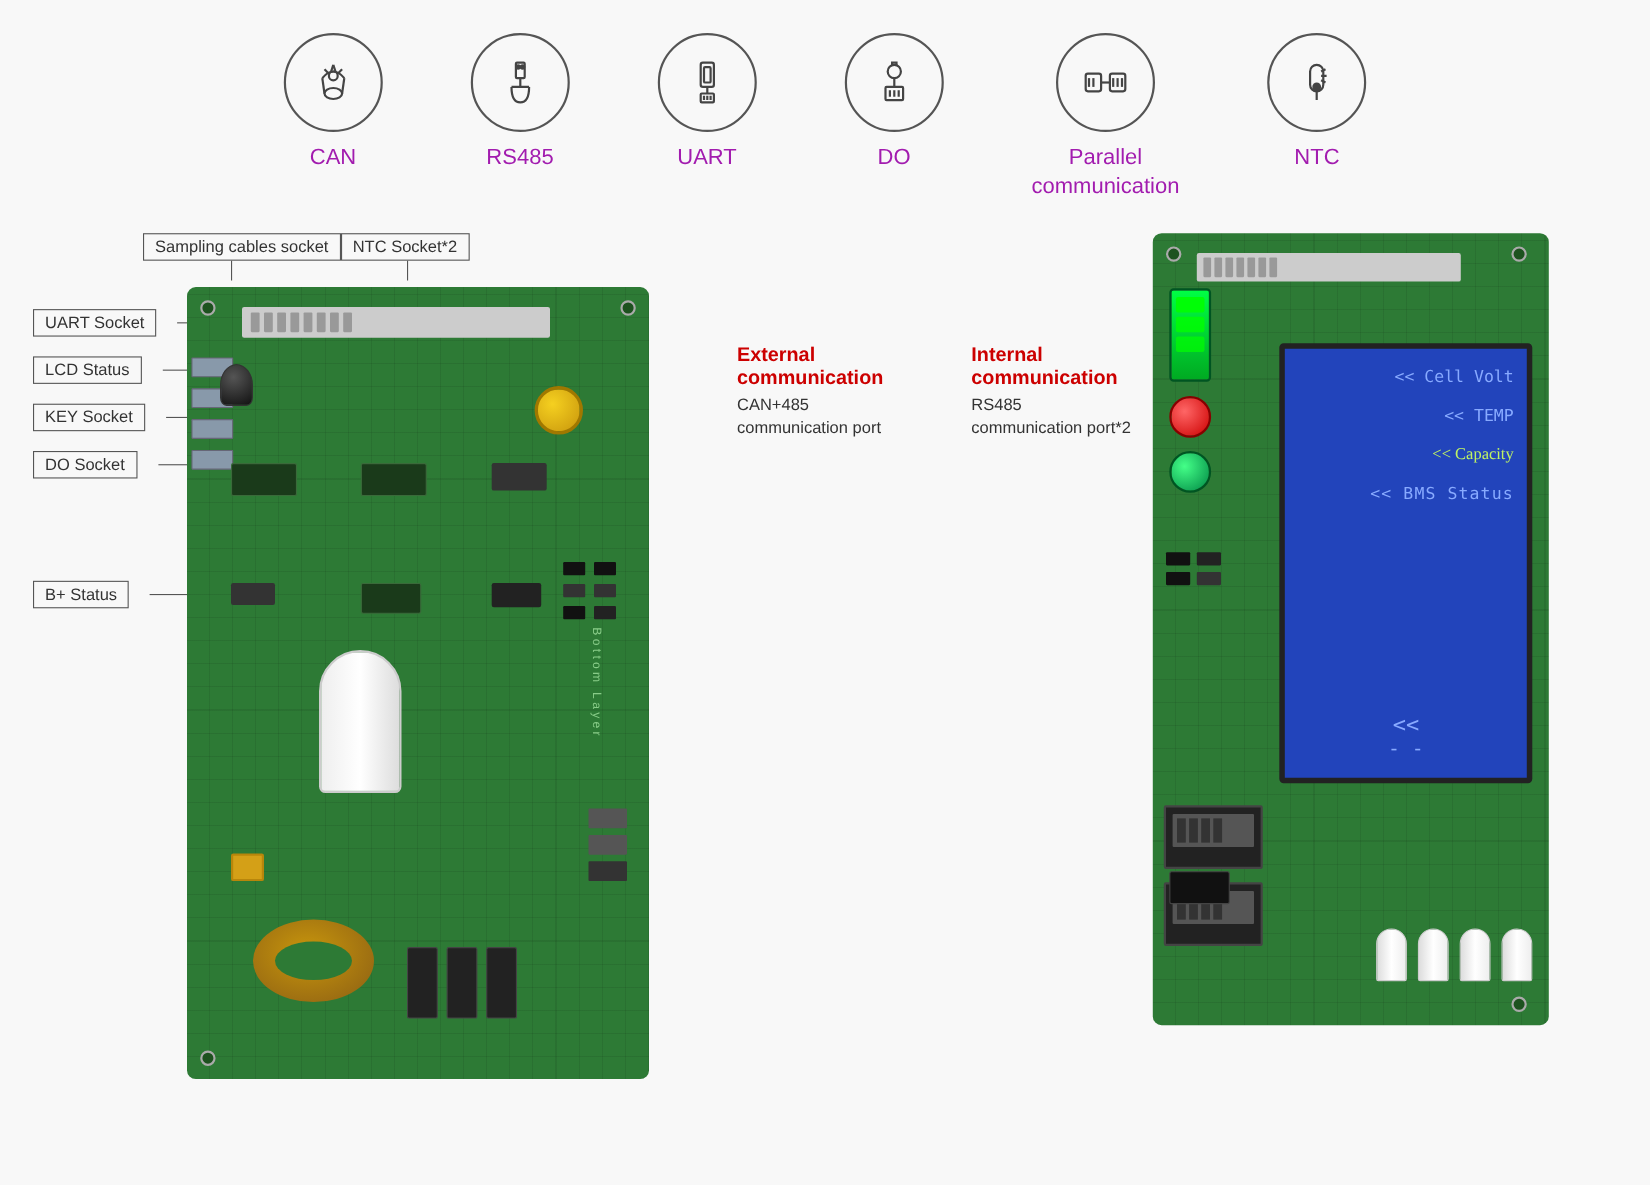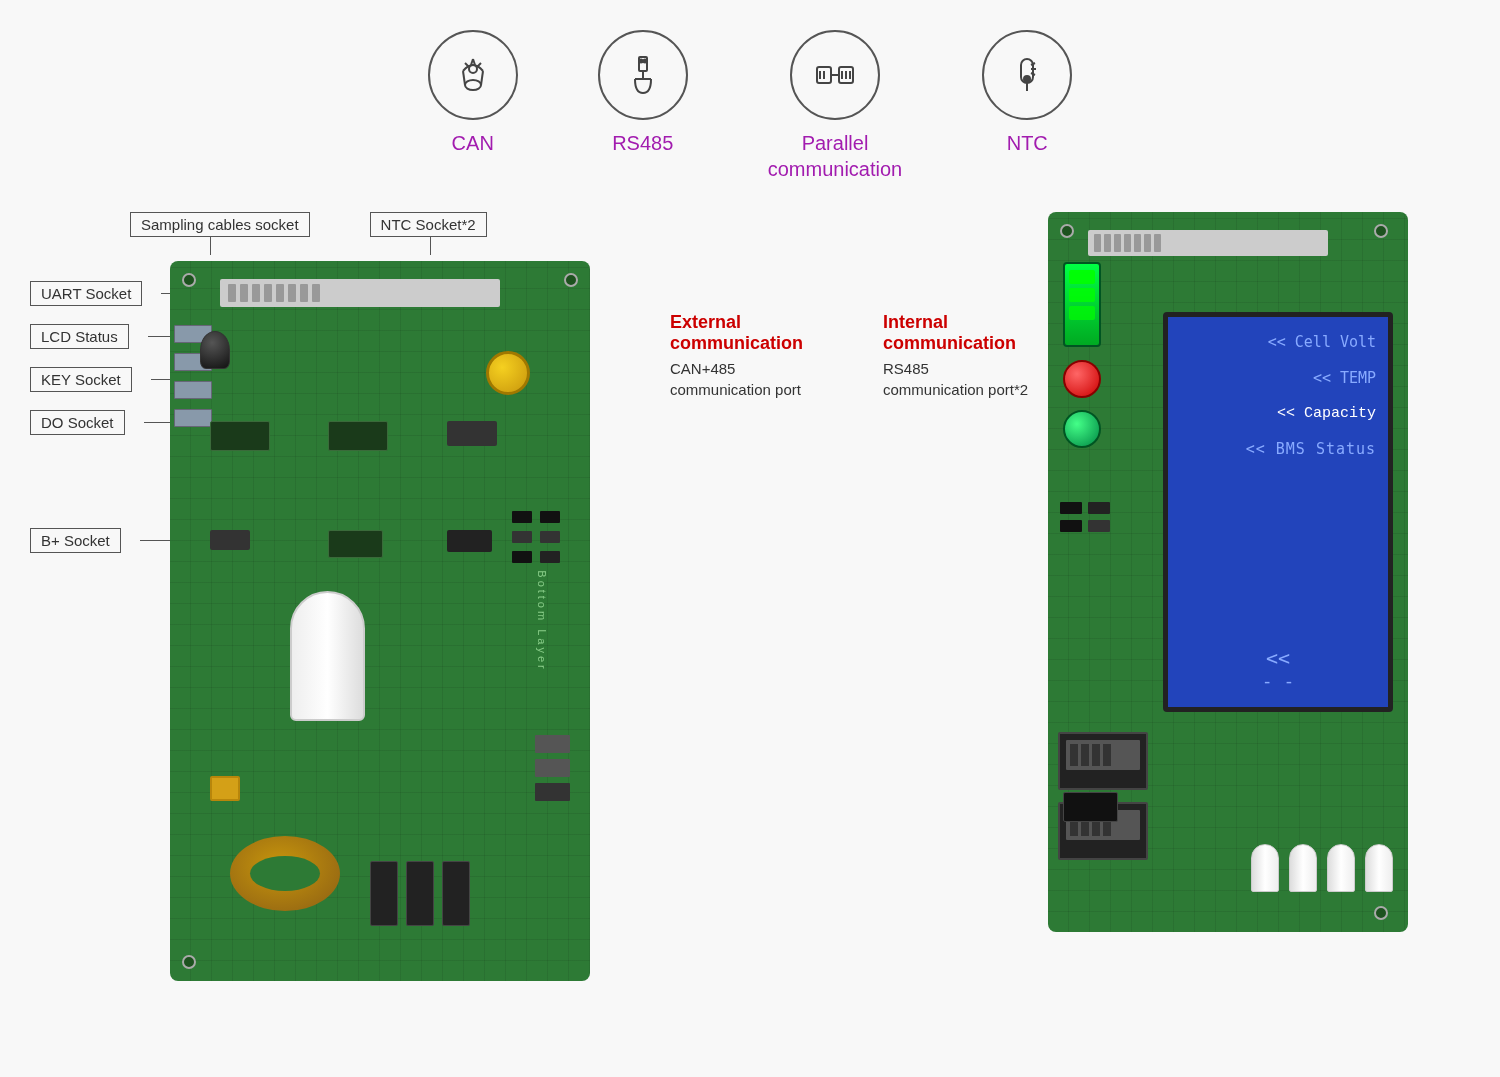--- a/index.html
+++ b/index.html
@@ -164,21 +164,53 @@
           <circle cx="26" cy="10" r="1.5" fill="#444"></circle>
           <line x1="24" y1="20" x2="24" y2="28"></line>
           <path d="M16 28 Q16 42 24 42 Q32 42 32 28"></path>
           <line x1="16" y1="28" x2="32" y2="28"></line>
         </g>
       </svg>
     </div>
     <span class="icon-label">RS485</span>
   </div>
 
-
+  <div class="icon-item">
+    <div class="icon-circle">
+      <svg viewBox="0 0 48 48">
+        <g stroke="#444" stroke-width="2" fill="none">
+          <rect x="18" y="6" width="12" height="22" rx="2"></rect>
+          <rect x="21" y="10" width="6" height="14" rx="1"></rect>
+          <line x1="24" y1="28" x2="24" y2="34"></line>
+          <rect x="18" y="34" width="12" height="8" rx="1"></rect>
+          <line x1="21" y1="36" x2="21" y2="40"></line>
+          <line x1="24" y1="36" x2="24" y2="40"></line>
+          <line x1="27" y1="36" x2="27" y2="40"></line>
+        </g>
+      </svg>
+    </div>
+    <span class="icon-label">UART</span>
+  </div>
+
+  <div class="icon-item">
+    <div class="icon-circle">
+      <svg viewBox="0 0 48 48">
+        <g stroke="#444" stroke-width="2" fill="none">
+          <circle cx="24" cy="14" r="6"></circle>
+          <path d="M22 8 L22 6 L26 6 L26 8"></path>
+          <line x1="24" y1="20" x2="24" y2="28"></line>
+          <rect x="16" y="28" width="16" height="12" rx="1"></rect>
+          <line x1="20" y1="31" x2="20" y2="37"></line>
+          <line x1="24" y1="31" x2="24" y2="37"></line>
+          <line x1="28" y1="31" x2="28" y2="37"></line>
+        </g>
+      </svg>
+    </div>
+    <span class="icon-label">DO</span>
+  </div>
 
   <div class="icon-item">
     <div class="icon-circle">
       <svg viewBox="0 0 48 48">
         <g stroke="#444" stroke-width="2" fill="none">
           <rect x="6" y="16" width="14" height="16" rx="2"></rect>
           <rect x="28" y="16" width="14" height="16" rx="2"></rect>
           <line x1="20" y1="24" x2="28" y2="24"></line>
           <line x1="9" y1="20" x2="9" y2="28"></line>
           <line x1="13" y1="20" x2="13" y2="28"></line>
@@ -206,21 +238,21 @@
       </svg>
     </div>
     <span class="icon-label">NTC</span>
   </div>
 </div>
 
 <div class="main-content">
 
   <div class="board-left-container">
 
-    <div style="display:flex; gap:60px; margin-bottom:6px; padding-left:100px; align-items:flex-end;">
+    <div style="display:flex; margin-bottom:6px; padding-left:100px; align-items:flex-end;">
       <div style="display:flex; flex-direction:column; align-items:flex-start;">
         <span class="label-box">Sampling cables socket</span>
         <div style="width:1px; height:18px; background:#555; margin-left:80px;"></div>
       </div>
       <div style="display:flex; flex-direction:column; align-items:flex-start;">
         <span class="label-box">NTC Socket*2</span>
         <div style="width:1px; height:18px; background:#555; margin-left:60px;"></div>
       </div>
     </div>
 
@@ -242,21 +274,21 @@
           <span class="label-box">KEY Socket</span>
           <div class="side-label-line"></div>
         </div>
 
         <div class="side-label-row" style="margin-bottom:93px;">
           <span class="label-box">DO Socket</span>
           <div class="side-label-line"></div>
         </div>
 
         <div class="side-label-row">
-          <span class="label-box">B+ Socket</span>
+          <span class="label-box">B+ Status</span>
           <div class="side-label-line"></div>
         </div>
       </div>
 
       <div style="width:420px; height:720px; background:#2d7a35; border-radius:8px; position:relative; overflow:hidden;">
 
         <div style="position:absolute; inset:0; background:
           repeating-linear-gradient(0deg, transparent, transparent 20px, rgba(0,0,0,0.08) 20px, rgba(0,0,0,0.08) 21px),
           repeating-linear-gradient(90deg, transparent, transparent 20px, rgba(0,0,0,0.08) 20px, rgba(0,0,0,0.08) 21px);">
         </div>
@@ -383,21 +415,21 @@
       </div>
 
       <div style="position:absolute; top:148px; left:15px; width:38px; height:38px; border-radius:50%; background:radial-gradient(circle at 35% 35%, #ff6666, #cc0000); border:2px solid #880000;"></div>
 
       <div style="position:absolute; top:198px; left:15px; width:38px; height:38px; border-radius:50%; background:radial-gradient(circle at 35% 35%, #44ff88, #008844); border:2px solid #005522;"></div>
 
       <div style="position:absolute; top:100px; right:15px; width:230px; height:400px; background:#2244bb; border:5px solid #222; border-radius:4px; padding:16px 12px; display:flex; flex-direction:column; justify-content:space-between;">
         <div style="display:flex; flex-direction:column; gap:18px;">
           <div style="color:#88aaff; font-family:monospace; font-size:15px; text-align:right;">&lt;&lt; Cell Volt</div>
           <div style="color:#88aaff; font-family:monospace; font-size:15px; text-align:right;">&lt;&lt; TEMP</div>
-          <div style="color:#ffffff; font-family:Liberation Mono, monospace; font-size:15px; text-align:right;">&lt;&lt; Capacity</div>
+          <div style="color:#bef264; font-family:Liberation Serif, serif; font-size:15px; text-align:right;">&lt;&lt; Capacity</div>
           <div style="color:#88aaff; font-family:monospace; font-size:15px; text-align:right; writing-mode:horizontal-tb; letter-spacing:1px;">&lt;&lt; BMS Status</div>
         </div>
         <div style="text-align:center; margin-top:30px;">
           <div style="color:#88aaff; font-family:monospace; font-size:20px;">&lt;&lt;</div>
           <div style="color:#88aaff; font-family:monospace; font-size:18px;">- -</div>
         </div>
       </div>
 
       <div style="position:absolute; top:520px; left:10px; width:90px; height:58px; background:#222; border-radius:2px; border:2px solid #444;">
         <div style="margin:6px; width:74px; height:30px; background:#555; border-radius:1px; display:flex; gap:3px; padding:4px;">

